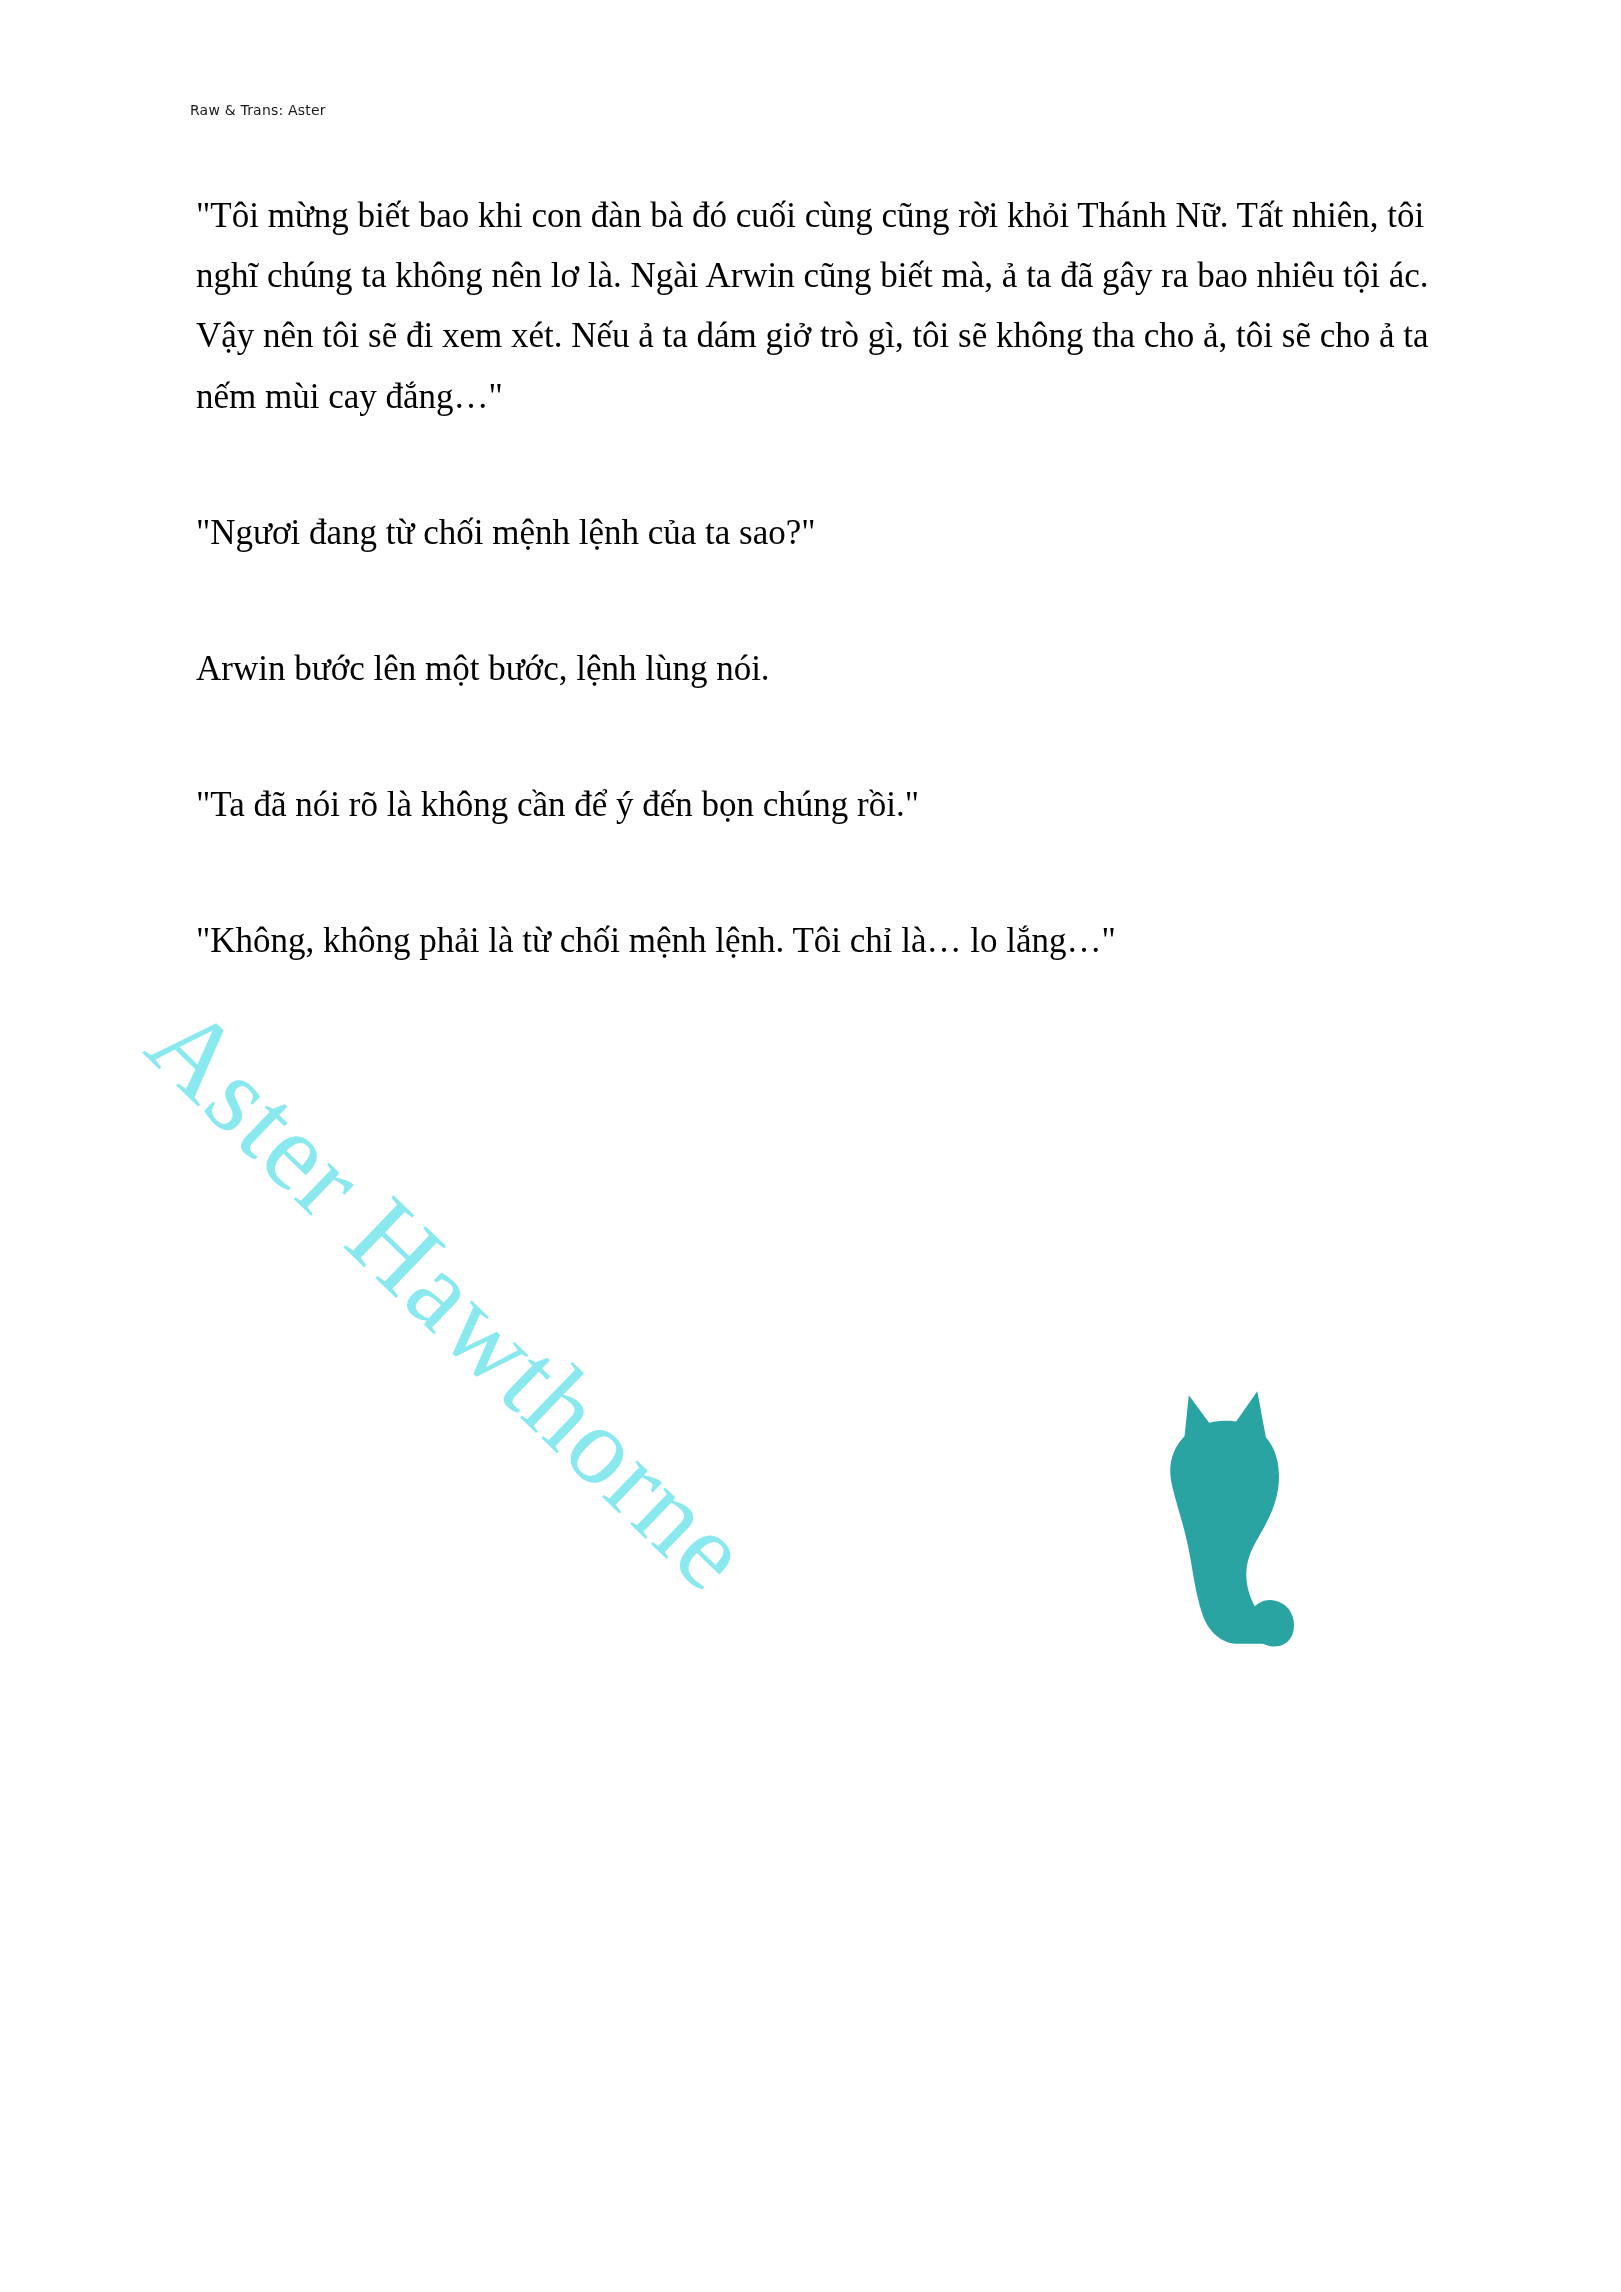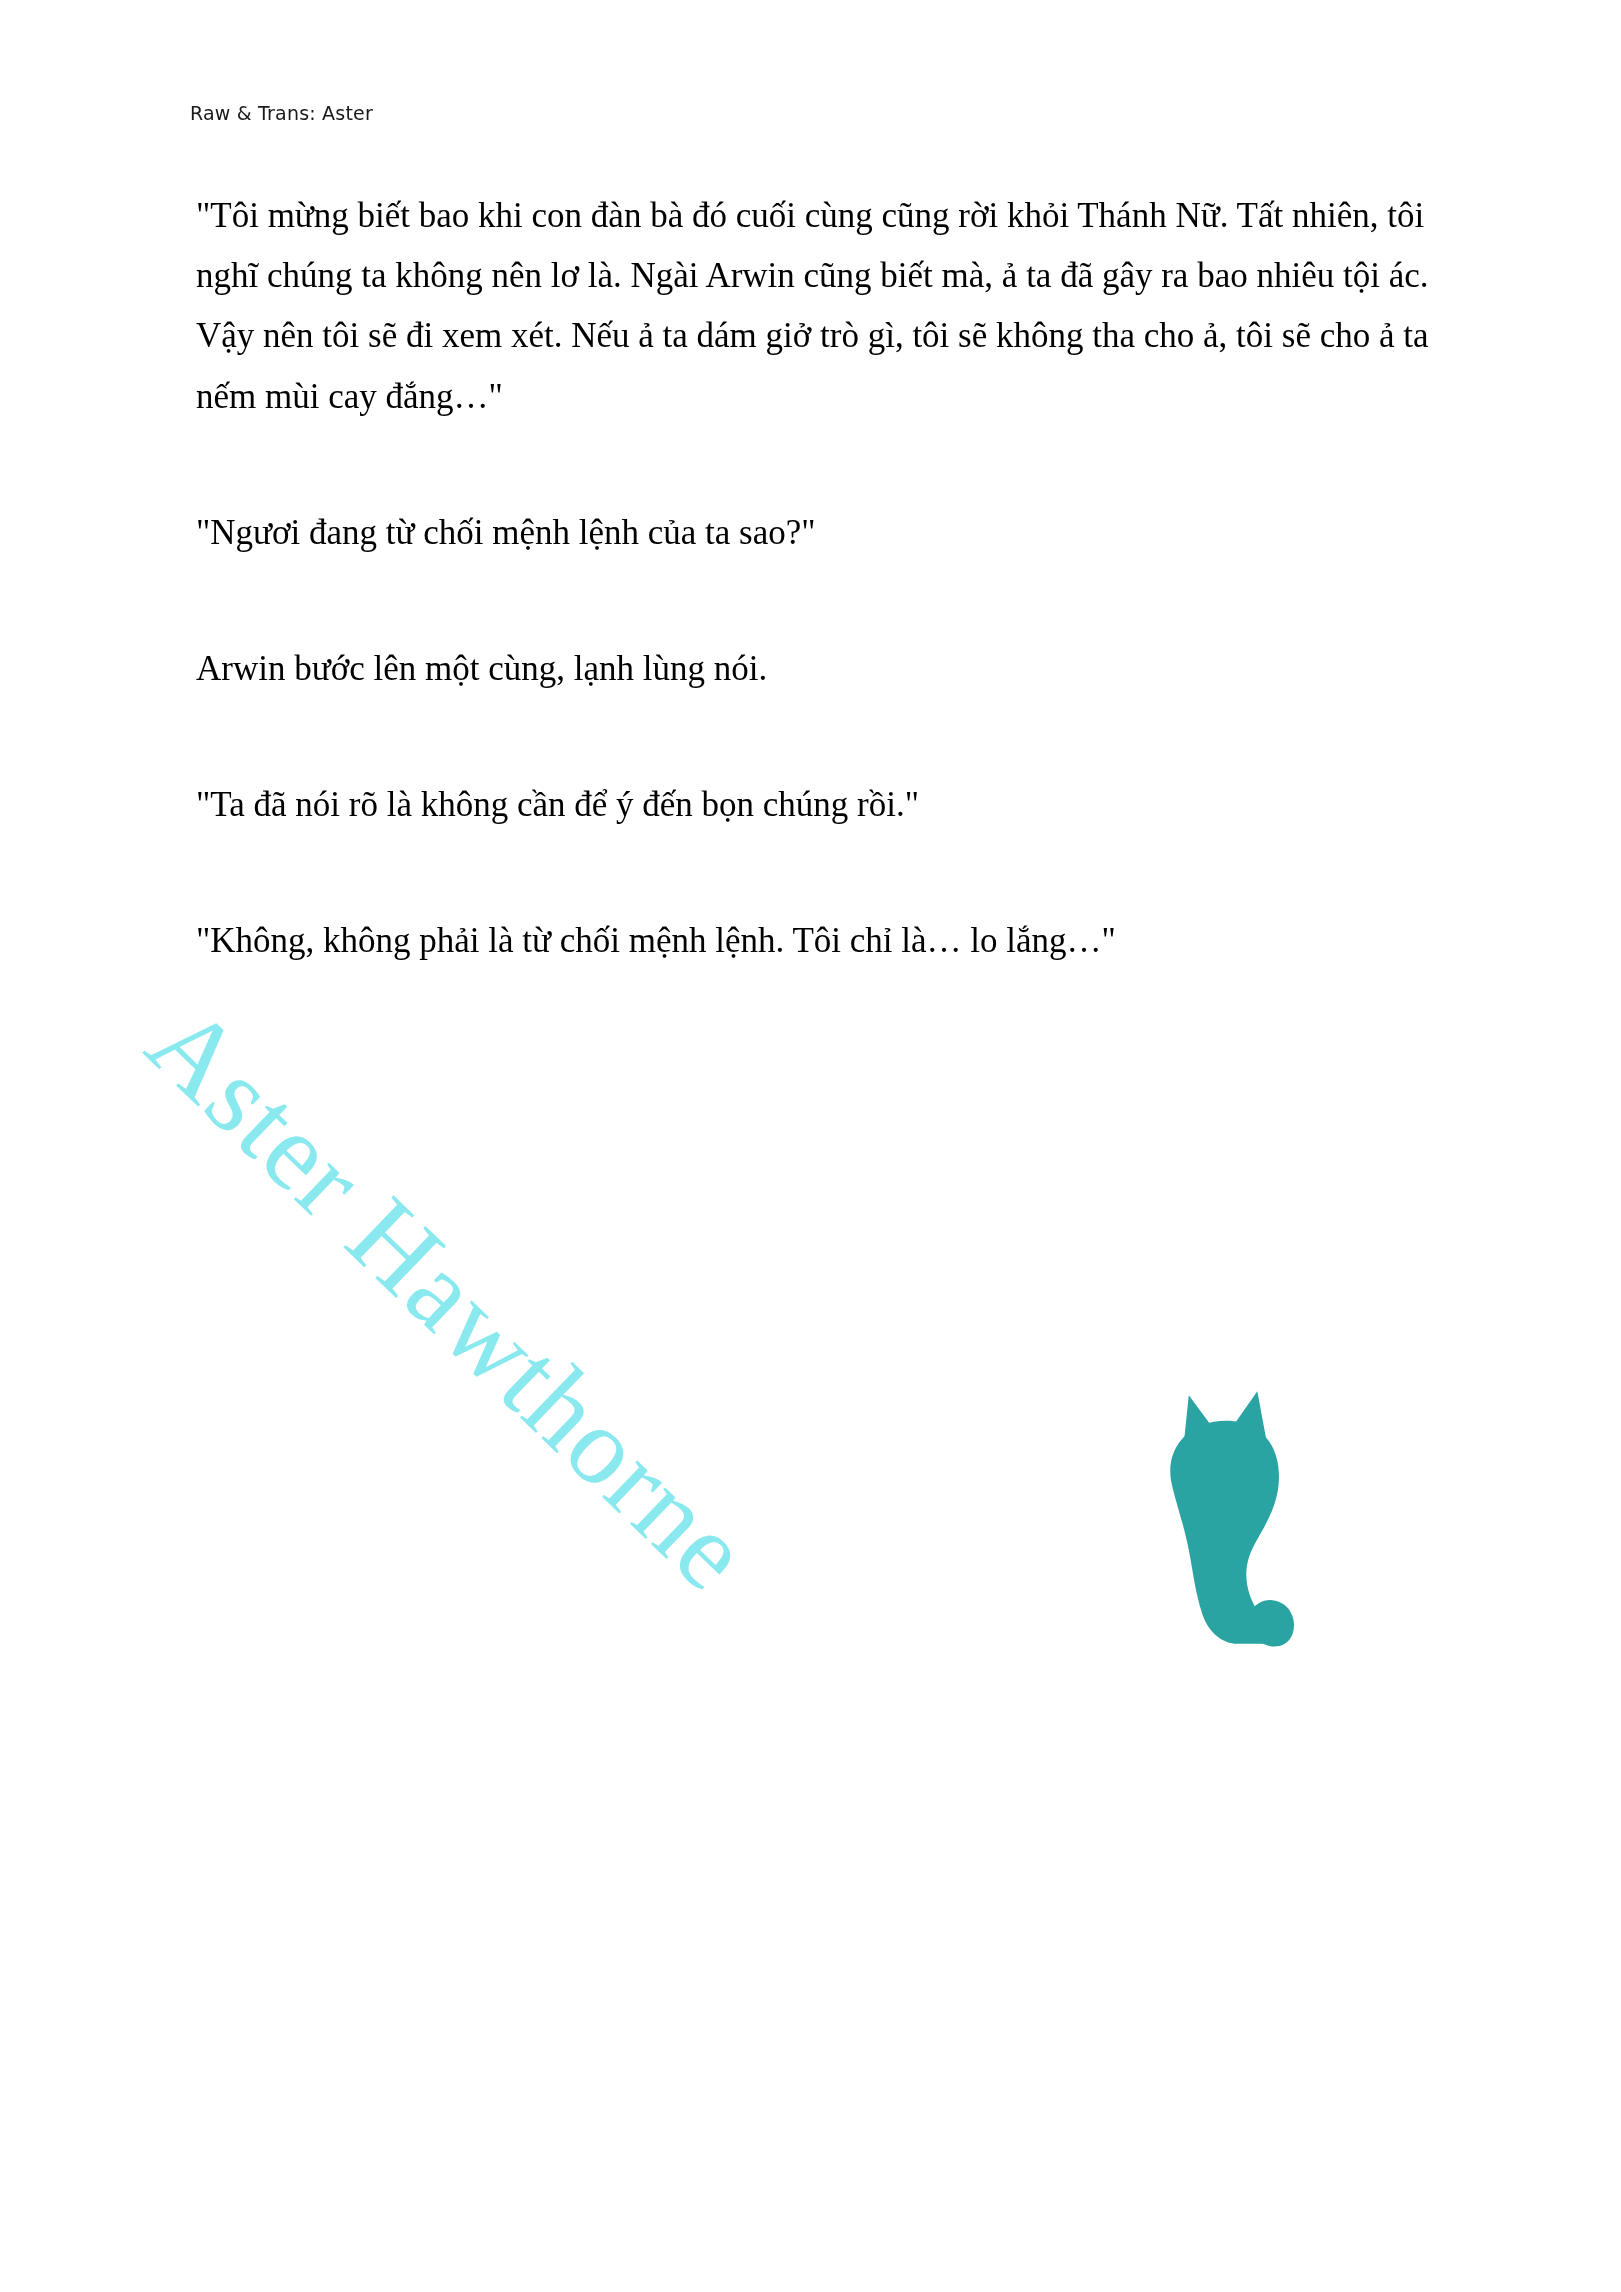--- a/index.html
+++ b/index.html
@@ -16,21 +16,21 @@
     height: 2293px;
     background: #ffffff;
     overflow: hidden;
     box-sizing: border-box;
   }
   .header {
     position: absolute;
     top: 102px;
     left: 190px;
     font-family: "DejaVu Sans", sans-serif;
-    font-size: 19px;
+    font-size: 14px;
     color: #1a1a1a;
     letter-spacing: 0.2px;
   }
   .content {
     position: absolute;
     top: 186px;
     left: 196px;
     width: 1245px;
   }
   .para {
@@ -85,21 +85,21 @@
 </head>
 <body>
 
 <div class="page">
 
   <div class="header">Raw &amp; Trans: Aster</div>
 
   <div class="content">
     <p class="para">"Tôi mừng biết bao khi con đàn bà đó cuối cùng cũng rời khỏi Thánh Nữ. Tất nhiên, tôi nghĩ chúng ta không nên lơ là. Ngài Arwin cũng biết mà, ả ta đã gây ra bao nhiêu tội ác. Vậy nên tôi sẽ đi xem xét. Nếu ả ta dám giở trò gì, tôi sẽ không tha cho ả, tôi sẽ cho ả ta nếm mùi cay đắng…"</p>
     <p class="para short">"Ngươi đang từ chối mệnh lệnh của ta sao?"</p>
-    <p class="para short">Arwin bước lên một cùng, lạnh lùng nói.</p>
+    <p class="para short">Arwin bước lên một bước, lệnh lùng nói.</p>
     <p class="para short">"Ta đã nói rõ là không cần để ý đến bọn chúng rồi."</p>
     <p class="para">"Không, không phải là từ chối mệnh lệnh. Tôi chỉ là… lo lắng…"</p>
   </div>
 
   <div class="watermark">
     <div class="wm-text">Aster Hawthorne</div>
     <div class="wm-cat">
       <svg viewBox="0 0 190 270" width="186" height="265" xmlns="http://www.w3.org/2000/svg">
         <g fill="#2aa3a3">
           <path d="M58 8 L52 66 L86 46 Z"></path>

